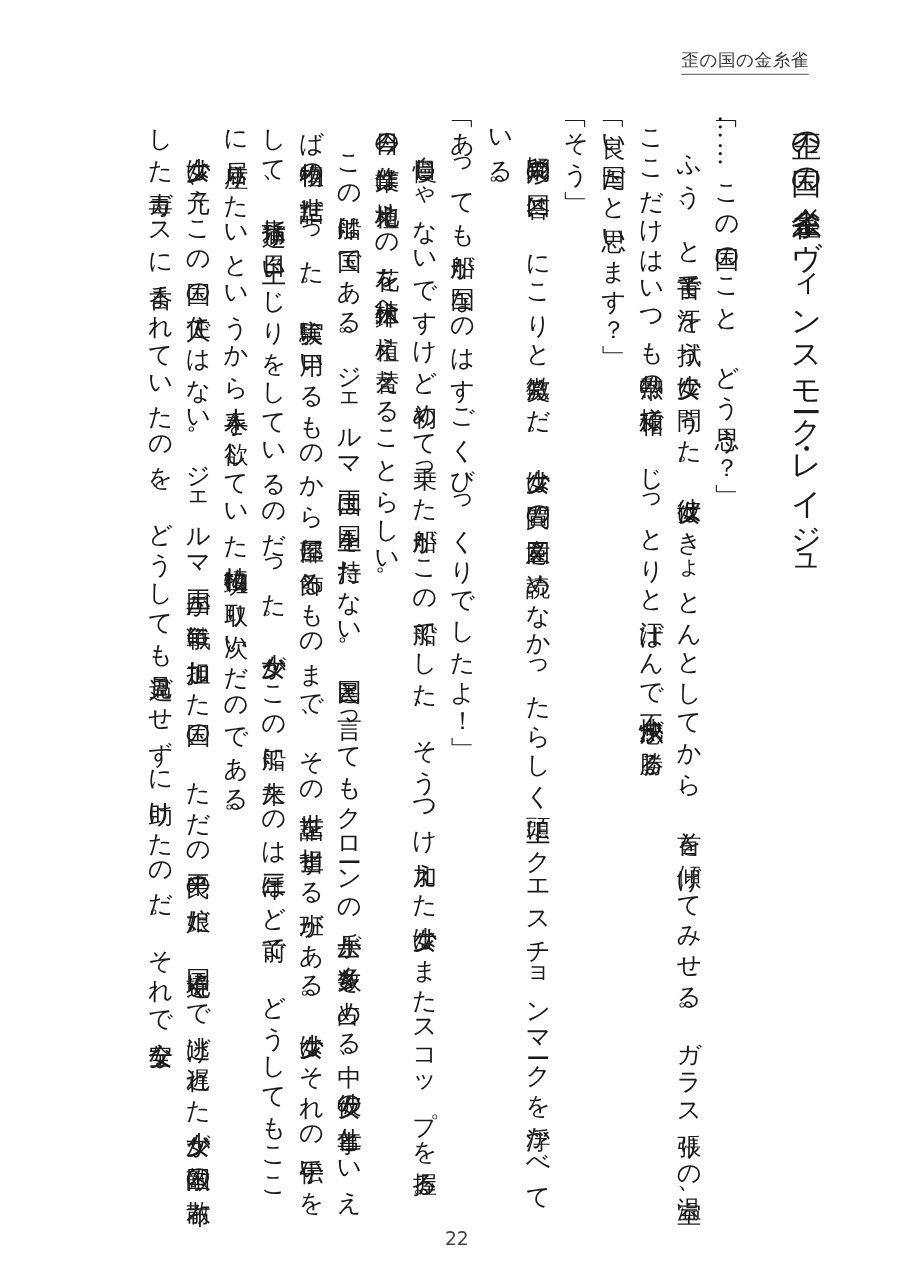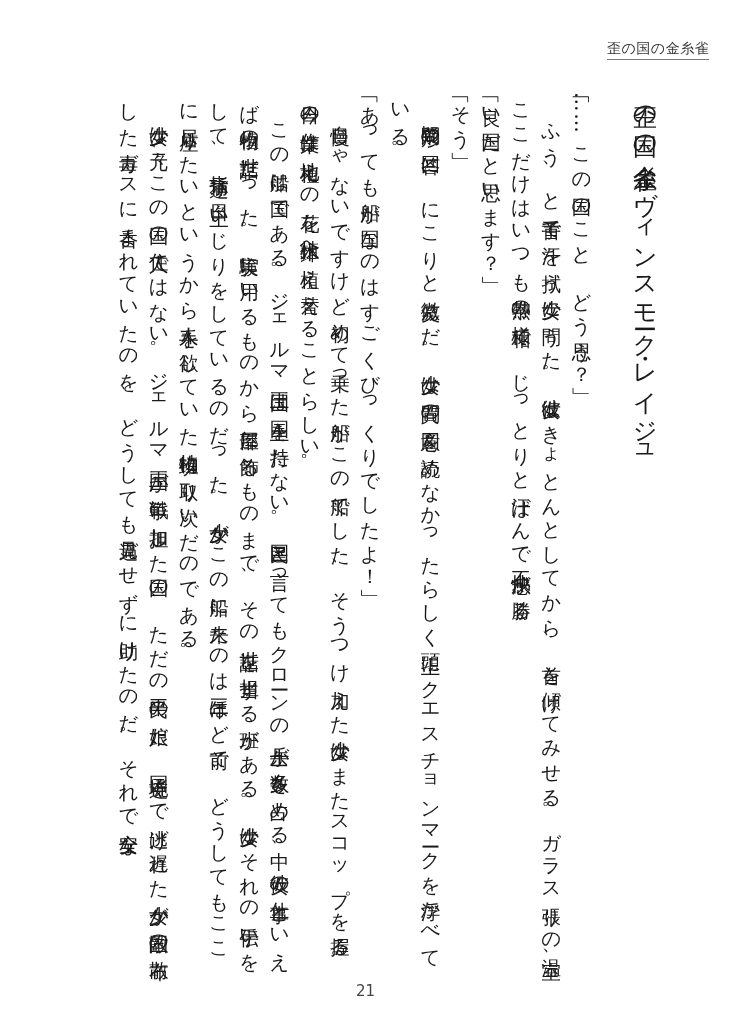--- a/index.html
+++ b/index.html
@@ -1,21 +1,21 @@
 <!DOCTYPE html>
 <html><head>
 <meta charset="utf-8">
 <style>
   html, body { margin: 0; padding: 0; }
   body {
     width: 731px; height: 1024px; background: #ffffff; position: relative; overflow: hidden;
     font-family: "DejaVu Serif", "Liberation Serif", serif; color: #1a1a1a;
   }
   .running-header {
-    position: absolute; top: 40px; left: 607px;
+    position: absolute; top: 40px; left: 545px;
     font-family: "DejaVu Sans", "Liberation Sans", sans-serif;
     font-size: 14px; color: #333; letter-spacing: 0.5px;
     border-bottom: 1.5px solid #777; padding-bottom: 1px; white-space: nowrap;
   }
   .title {
     position: absolute; top: 88px; left: 632px;
     writing-mode: vertical-rl; text-orientation: upright;
     font-size: 24px; line-height: 26px; letter-spacing: 1px;
     white-space: nowrap;
   }
@@ -43,13 +43,13 @@
   <p>ふう、と手首で汗を拭う少女に問うた。彼女はきょとんとしてから、首を傾げてみせる。ガラス張りの温室、ここだけはいつも熱帯の様相で、じっとりと汗ばんで不快感が勝る。</p>
   <p class="dialog">「良い国だと思います？」</p>
   <p class="dialog">「そう」</p>
   <p>疑問形の回答に、にこりと微笑んだ。少女は質問の意図を読めなかったらしく頭上にクエスチョンマークを浮かべている。</p>
   <p class="dialog">「あっても船が国なのはすごくびっくりでしたよ！」</p>
   <p>自慢じゃないですけど初めて乗った船がこの船でした、そうつけ加えた少女はまたスコップを握る。今日の作業は地植えの花を植木鉢へ植え替えることらしい。</p>
   <p>この船は国である。ジェルマ王国は国土を持たない。国民と言ってもクローンの兵士が多数を占める中、彼女の仕事といえば植物の世話だった。実験に用いるものから部屋に飾るものまで、その世話を担当する班がある。少女はそれの手伝いをして、指示通り日々土いじりをしているのだった。少女がこの船に来たのは三年ほど前で、どうしてもここに居座りたいというから人手を欲していた植物班に取り次いだのである。</p>
   <p>少女は元々、この国の住人ではない。ジェルマ王国が戦争に加担した国の、ただの平民の娘だ。国境近くで逃げ遅れた少女が敵国の散布した毒ガスに呑まれていたのを、どうしても見過ごせずに助けたのだ。それで安全な</p>
 </div>
 
-<div class="page-number">21</div>
+<div class="page-number">22</div>
 
 </body></html>

